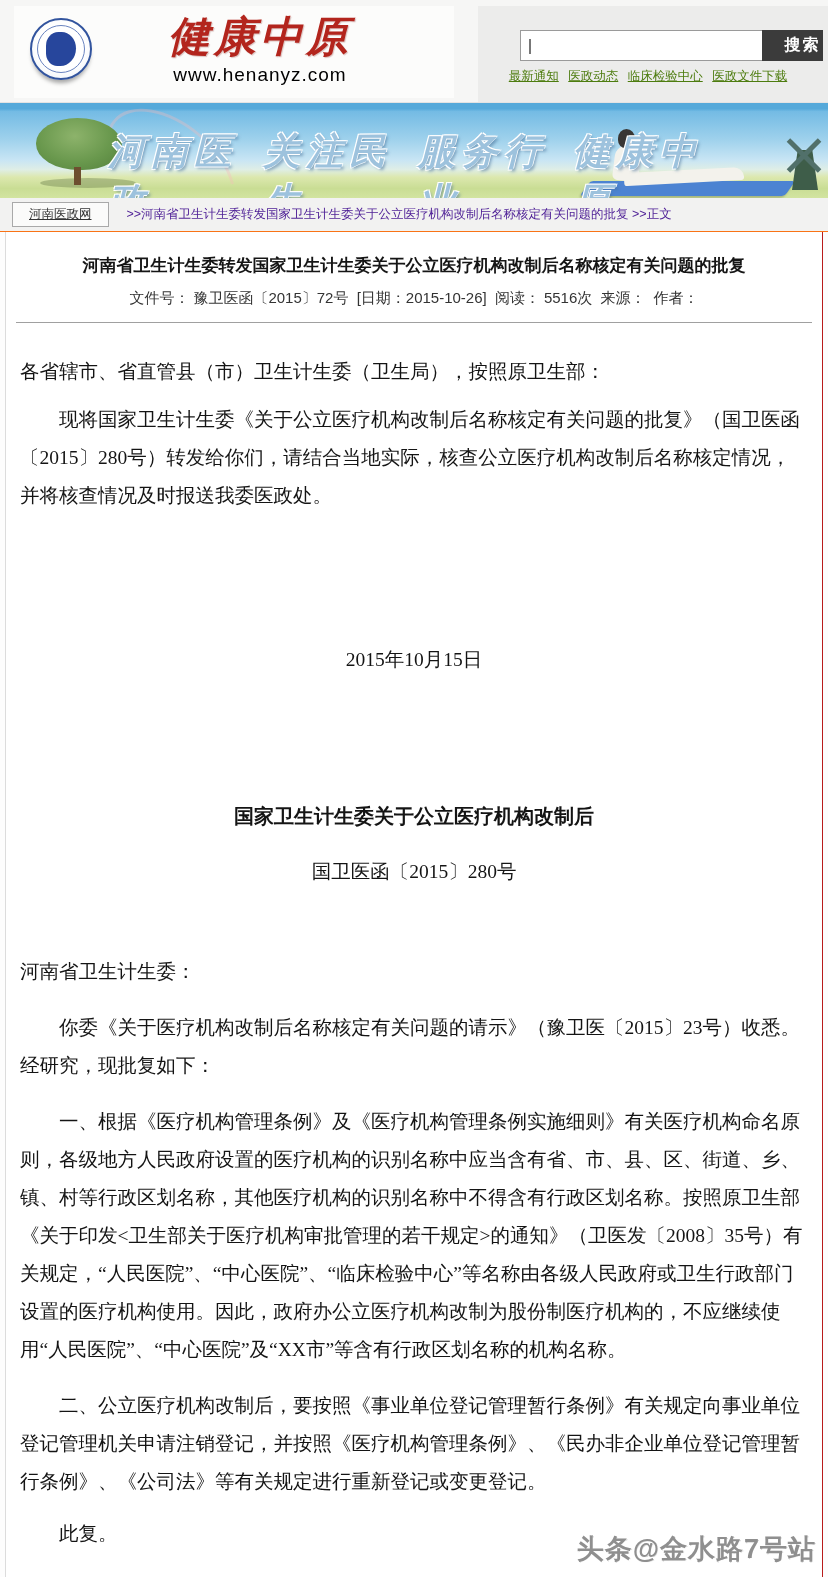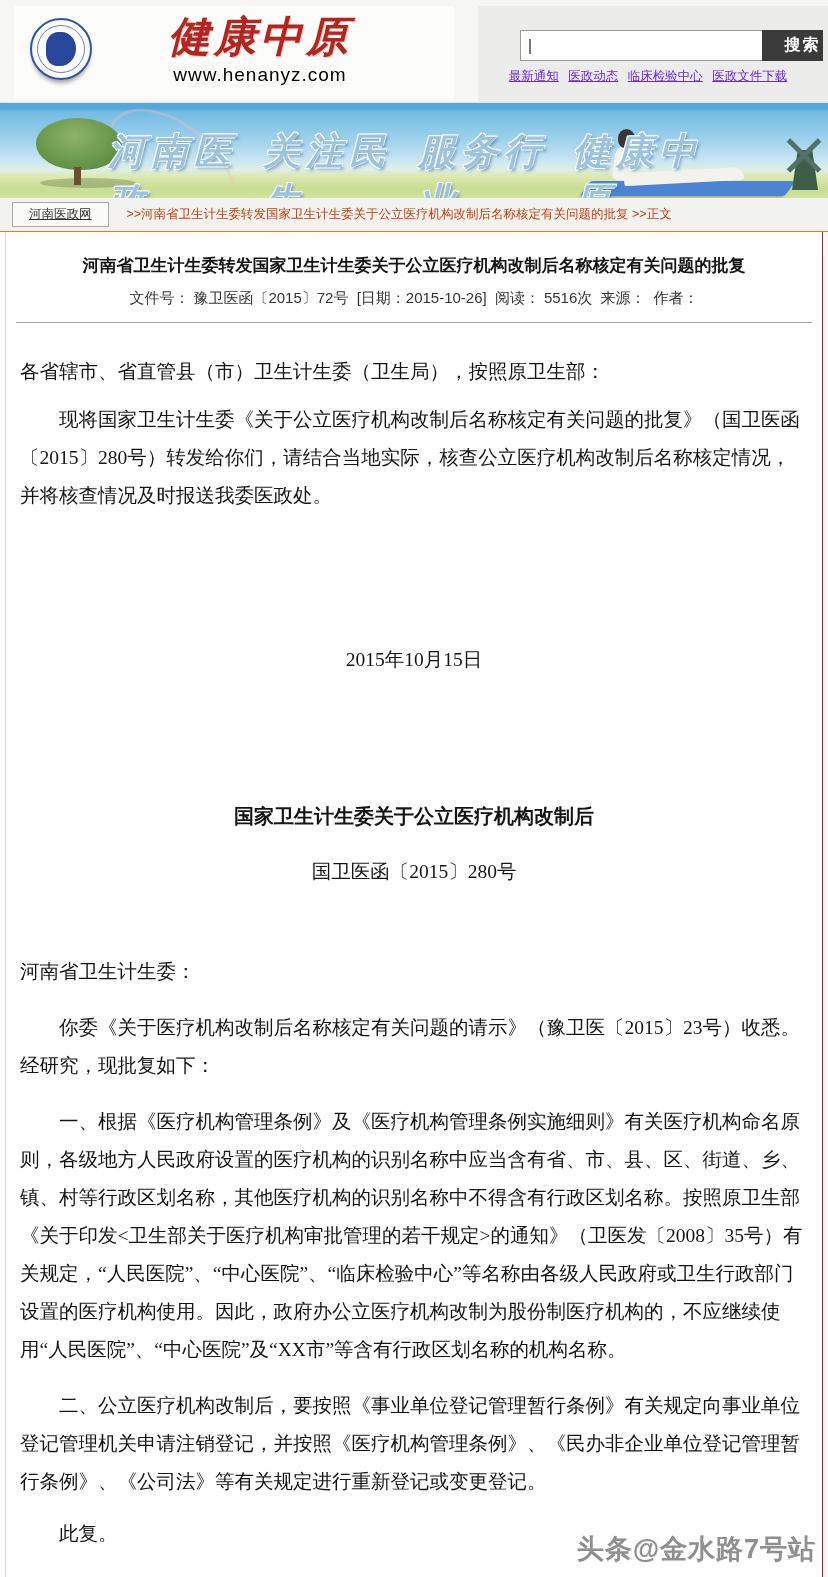--- a/index.html
+++ b/index.html
@@ -22,21 +22,21 @@
             text-shadow:1px 1px 1px rgba(120,20,10,.25); }
   .logo-url { font-size:19px; color:#000000; letter-spacing:1px; margin-top:2px; }
   .header-right { position:absolute; left:478px; top:6px; right:0; bottom:0; background:#ececeb; }
   .search-row { position:absolute; left:42px; top:24px; display:flex; align-items:stretch; }
   .search-input { position:relative; width:242px; height:31px; background:#fff; border:1px solid #9a9a9a; border-right:none; }
   .search-caret { position:absolute; left:8px; top:8px; width:2px; height:15px; background:#777; }
   .search-btn { width:61px; height:31px; background:#3b3b3b; color:#fff; border:none;
             font-size:16px; font-weight:bold; letter-spacing:2px; cursor:pointer;
             font-family:"Liberation Sans", sans-serif;padding-left:20px; }
   .nav-links { position:absolute; left:0; right:10px; top:62px; text-align:center; font-size:12.5px; }
-  .nav-links a { color:#6d28d9; text-decoration:underline; margin:0 3px; cursor:pointer; }
+  .nav-links a { color:#4d7c0f; text-decoration:underline; margin:0 3px; cursor:pointer; }
 
   
   .banner { position:relative; height:95px; overflow:hidden;
             background:linear-gradient(180deg,#55a9da 0%,#55a9da 6%,#74bbe4 9%,#9ed1ec 38%,#c8e5f4 60%,#dfeee6 70%,#dce8ae 78%,#c9dd94 90%,#d2e4a0 100%); }
   .tree-shadow { position:absolute; left:40px; bottom:10px; width:96px; height:10px; background:rgba(90,110,60,.35); border-radius:50%; }
   .tree-crown { position:absolute; left:36px; bottom:28px; width:86px; height:52px;
             background:radial-gradient(ellipse at 45% 35%, #8db36b 0%, #69984d 55%, #527f3b 100%);
             border-radius:48% 52% 46% 50%; }
   .tree-trunk { position:absolute; left:74px; bottom:13px; width:7px; height:18px; background:#6d4f2f; }
   .rainbow { position:absolute; left:96px; top:20px; width:150px; height:90px; border-radius:50%;
@@ -57,21 +57,21 @@
   .windmill-body { position:absolute; right:10px; bottom:8px; width:26px; height:40px; background:#3e5d49;
             clip-path:polygon(22% 0, 78% 0, 100% 100%, 0 100%); }
   .windmill-blade1 { position:absolute; right:2px; bottom:40px; width:44px; height:5px; background:#51706a; transform:rotate(45deg); }
   .windmill-blade2 { position:absolute; right:2px; bottom:40px; width:44px; height:5px; background:#51706a; transform:rotate(-45deg); }
 
   
   .breadcrumb { height:34px; background:#f2f2f1; border-bottom:1px solid #f97316; display:flex; align-items:center;
             padding:0 12px; font-size:12.5px; color:#333; }
   .crumb-home { display:inline-block; border:1px solid #a9a9a9; background:#fbfbfa; padding:3px 16px; margin-right:18px; }
   .crumb-home a { color:#333; text-decoration:underline; cursor:pointer; }
-  .crumb-trail { color:#c2410c; }
+  .crumb-trail { color:#4c1d95; }
 
   
   .article { position:relative; margin:0 5px; height:1345px; background:#fff;
             border-left:1px solid #dcdcdc; border-right:1px solid #b91c1c; overflow:hidden; }
   .doc-title { margin-top:22px; padding:0 55px; text-align:center; font-size:17px; font-weight:bold; color:#151515;
             font-family:"Liberation Sans", sans-serif; }
   .doc-meta { margin-top:12px; text-align:center; font-size:15px; color:#333; }
   .doc-meta span { margin:0 2px; }
   .divider { margin:14px 10px 0 10px; border-bottom:1px solid #a0a0a0; }
   .doc-body { padding:16px 14px 0 14px; font-family:"Liberation Serif", serif; font-size:19.5px;

